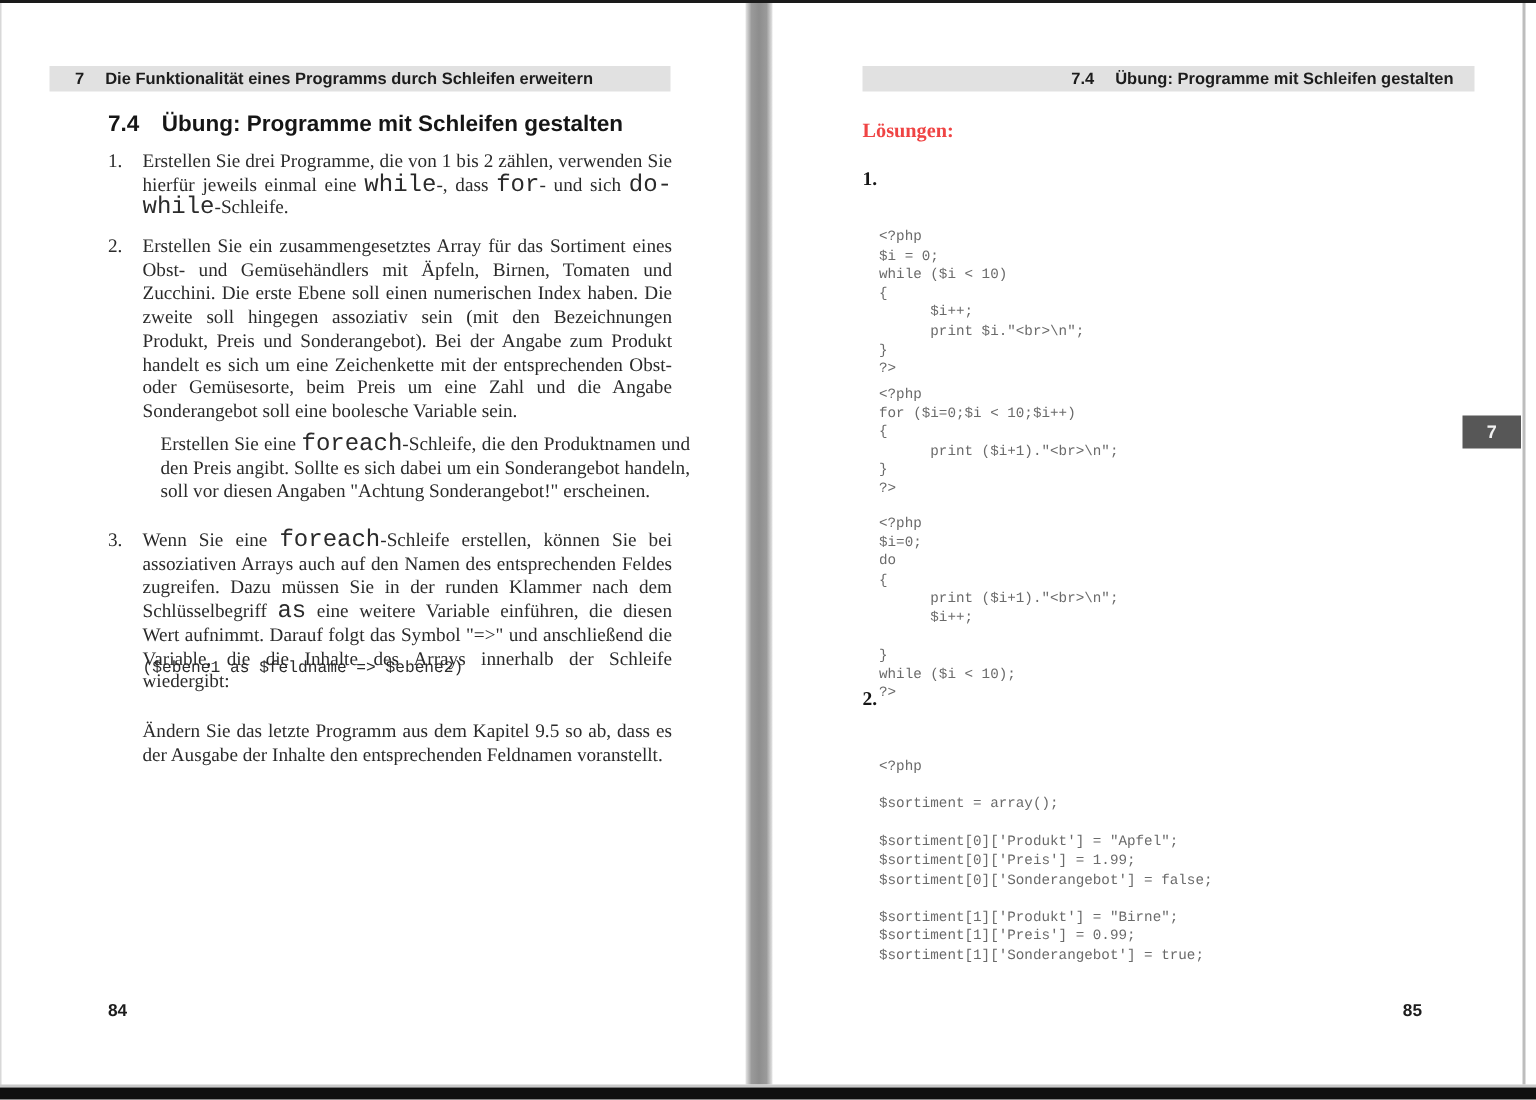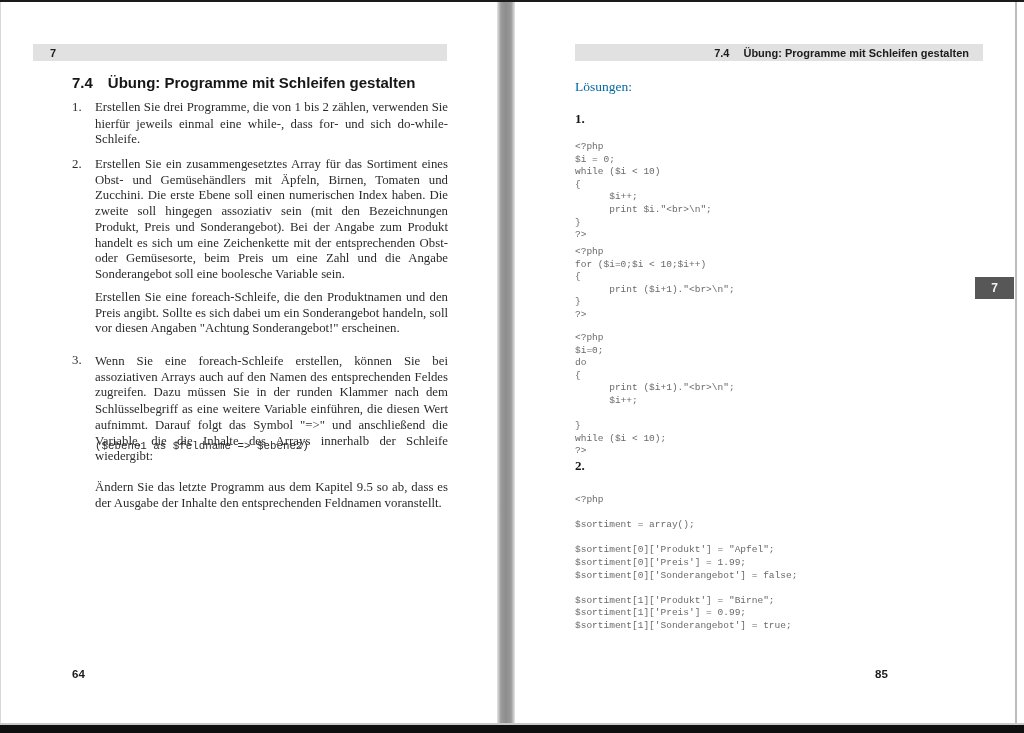--- a/index.html
+++ b/index.html
@@ -28,40 +28,40 @@
 
   
   .section-heading{left:72px;top:74px;width:380px;display:flex;
     font-family:"Liberation Sans", sans-serif;font-weight:bold;font-size:15px;color:#161616;}
   .section-heading .num{margin-right:15px;}
 
   .body-text{font-size:12.8px;line-height:15.7px;text-align:justify;hyphens:auto;}
   .list-row{display:flex;}
   .list-row .marker{width:23px;flex:none;font-size:12.8px;}
   .list-row .txt{flex:1;}
-  .mono{font-family:Liberation Serif, serif;font-size:13px;}
+  .mono{font-family:Liberation Mono, monospace;font-size:16px;}
 
   .li-1{left:72px;top:100px;width:376px;}
   .li-2{left:72px;top:157px;width:376px;}
-  .p-2b{left:95px;top:289px;width:353px;}
+  .p-2b{left:107px;top:289px;width:353px;}
   .li-3{left:72px;top:353px;width:376px;}
   .code-inline-line{left:95px;top:440px;width:353px;
     font-family:"Liberation Mono", monospace;font-size:10.8px;color:#2b2b2b;}
   .p-3b{left:95px;top:480px;width:353px;}
 
   .pagenum{font-family:"Liberation Sans", sans-serif;font-weight:bold;font-size:11.5px;color:#1c1c1c;}
   .pagenum-left{left:72px;top:668px;}
-  .pagenum-right{left:875px;top:668px;width:73px;}
+  .pagenum-right{left:875px;top:668px;width:73px;text-align:right;}
 
   
-  .solutions-label{left:575px;top:79px;font-weight:normal;font-size:13.5px;color:#0369a1;}
+  .solutions-label{left:575px;top:79px;font-weight:bold;font-size:13.5px;color:#ef4444;}
   .sol-num{font-weight:bold;font-size:13px;color:#161616;}
   .sol-1{left:575px;top:111px;}
   .sol-2{left:575px;top:458px;}
-  pre.code{margin:0;font-family:"Liberation Mono", monospace;font-size:9.5px;
+  pre.code{margin:11px;font-family:"Liberation Mono", monospace;font-size:9.5px;
     line-height:12.6px;color:#6a6a6a;white-space:pre;}
   .pre-1{left:575px;top:141px;}
   .pre-2{left:575px;top:246px;}
   .pre-3{left:575px;top:332px;}
   .pre-4{left:575px;top:494px;}
 
   
   .chapter-tab{left:975px;top:277px;width:39px;height:22px;background:#575757;
     display:flex;align-items:center;justify-content:center;
     font-family:"Liberation Sans", sans-serif;font-weight:bold;font-size:12px;color:#f2f2f2;}
@@ -71,20 +71,21 @@
 
 <div class="abs top-line"></div>
 <div class="abs left-edge"></div>
 <div class="abs gutter"></div>
 <div class="abs page-edge-right"></div>
 <div class="abs bottom-edge"></div>
 <div class="abs bottom-bar"></div>
 
 <div class="abs runhead runhead-left">
   <span class="num">7</span>
+  <span>Die Funktionalität eines Programms durch Schleifen erweitern</span>
 </div>
 
 <div class="abs section-heading">
   <span class="num">7.4</span>
   <span>Übung: Programme mit Schleifen gestalten</span>
 </div>
 
 <div class="abs li-1 list-row body-text">
   <span class="marker">1.</span>
   <span class="txt"><span>Erstellen Sie drei Programme, die von 1 bis 2 zählen, verwenden Sie hierfür jeweils einmal eine </span><span class="mono">while</span><span>-, dass </span><span class="mono">for</span><span>- und sich </span><span class="mono">do-while</span><span>-Schleife.</span></span>
@@ -99,21 +100,21 @@
 
 <div class="abs li-3 list-row body-text">
   <span class="marker">3.</span>
   <span class="txt"><span>Wenn Sie eine </span><span class="mono">foreach</span><span>-Schleife erstellen, können Sie bei assoziativen Arrays auch auf den Namen des entsprechenden Feldes zugreifen. Dazu müssen Sie in der runden Klammer nach dem Schlüsselbegriff </span><span class="mono">as</span><span> eine weitere Variable einführen, die diesen Wert aufnimmt. Darauf folgt das Symbol "=&gt;" und anschließend die Variable, die die Inhalte des Arrays innerhalb der Schleife wiedergibt:</span></span>
 </div>
 
 <div class="abs code-inline-line">($ebene1 as $feldname =&gt; $ebene2)</div>
 
 <div class="abs p-3b body-text"><span>Ändern Sie das letzte Programm aus dem Kapitel 9.5 so ab, dass es der Ausgabe der Inhalte den entsprechenden Feldnamen voranstellt.</span></div>
 
-<div class="abs pagenum pagenum-left">64</div>
+<div class="abs pagenum pagenum-left">84</div>
 
 <div class="abs runhead runhead-right">
   <span class="num">7.4</span>
   <span>Übung: Programme mit Schleifen gestalten</span>
 </div>
 
 <div class="abs solutions-label">Lösungen:</div>
 
 <div class="abs sol-num sol-1">1.</div>
 

